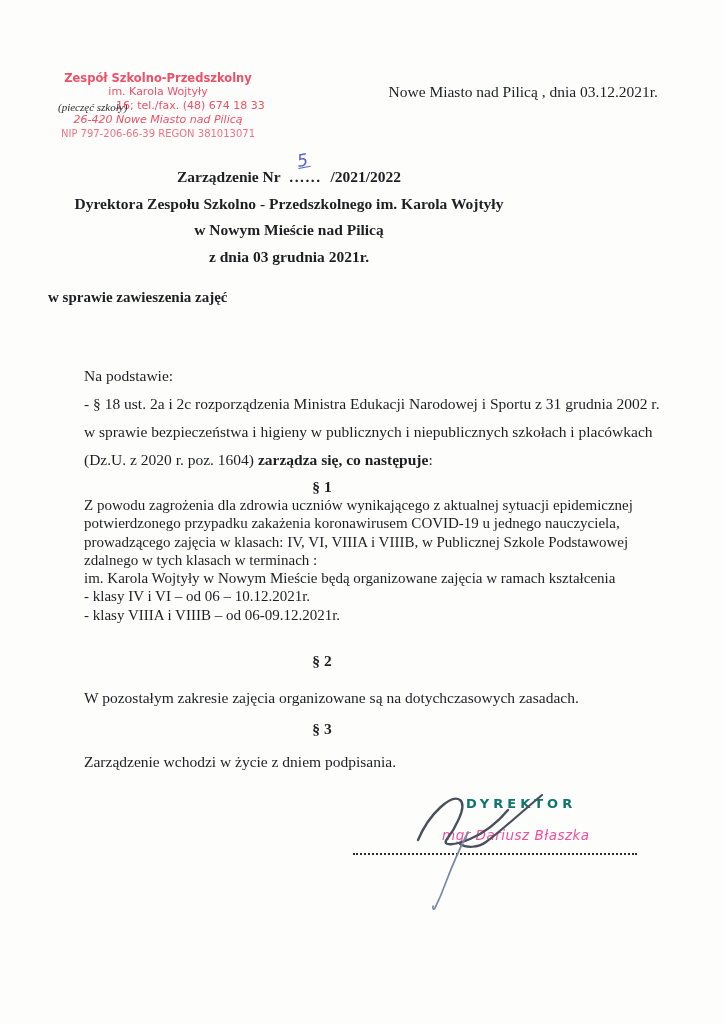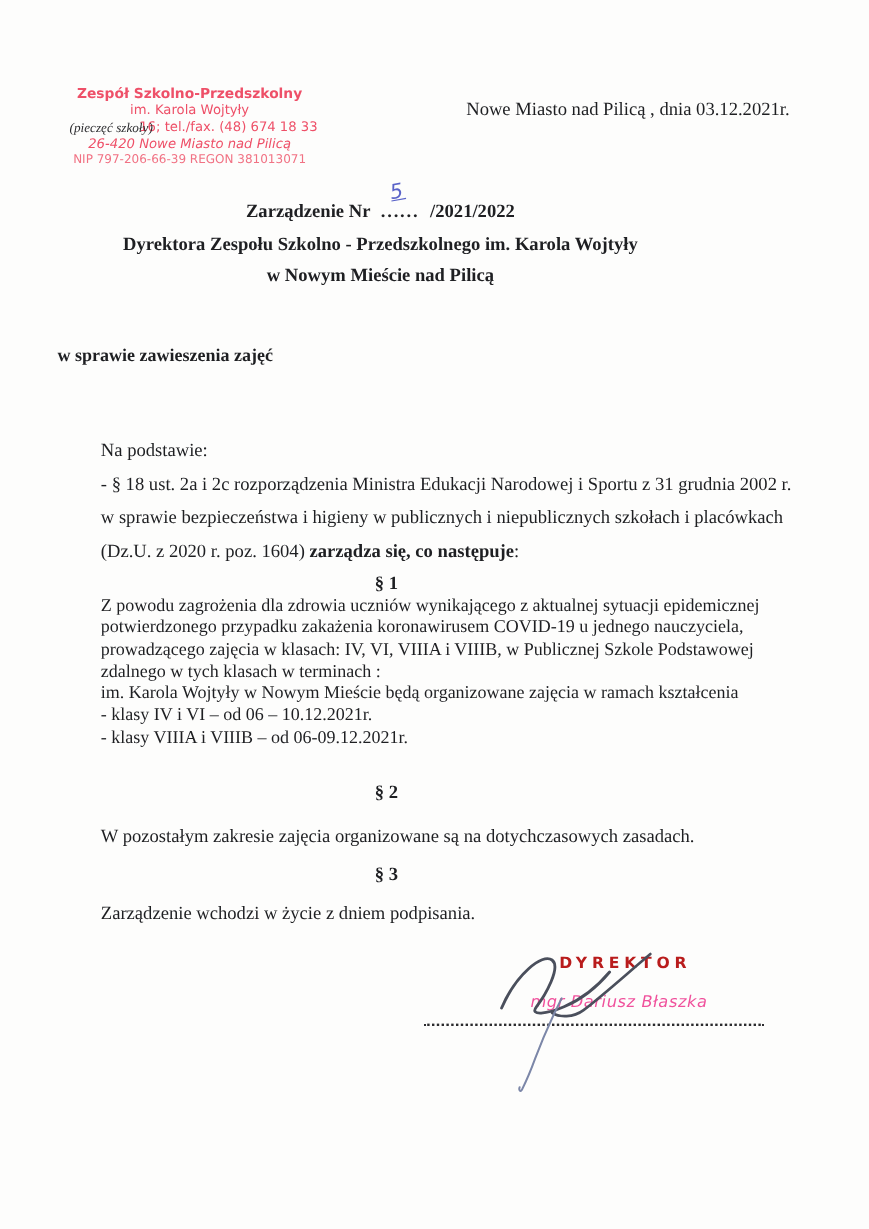--- a/index.html
+++ b/index.html
@@ -36,21 +36,21 @@
   .school-stamp .s4{font-size:11px;font-style:italic;}
   .school-stamp .s5{font-size:10px;color:#f17284;}
   
   .date-line{
     position:absolute;top:83px;right:66px;
     font-size:15.5px;
   }
   
   .title-block{
     position:absolute;top:169px;left:0;width:578px;
-    text-align:center;font-weight:700;font-size:15.5px;padding-left:28px;
+    text-align:center;font-weight:700;font-size:15.5px;
   }
   .title-block .t-line{margin-bottom:10.5px;line-height:16px;}
   .nr-dots{
     position:relative;display:inline-block;
     letter-spacing:1.5px;margin:0 5px;
   }
   .handwritten-nr{
     position:absolute;left:8px;top:-17px;
     color:#5a63c8;
     font-family:"DejaVu Sans",sans-serif;
@@ -85,21 +85,21 @@
     position:absolute;left:84px;top:689px;width:578px;
     font-size:15.5px;
   }
   .sec3-body{
     position:absolute;left:84px;top:753px;width:578px;
     font-size:15.5px;
   }
   
   .dir-stamp-title{
     position:absolute;left:466px;top:796px;
-    color:#b91c1c;
+    color:#0f766e;
     font-family:"DejaVu Sans",sans-serif;
     font-weight:700;font-size:13px;letter-spacing:4px;
   }
   .dir-stamp-name{
     position:absolute;left:442px;top:827px;
     color:#f0519c;
     font-family:"DejaVu Sans",sans-serif;
     font-style:italic;font-size:13.5px;letter-spacing:0.5px;
   }
   .sig-dotted-line{
@@ -138,20 +138,21 @@
     <div class="t-line">
       <span>Zarządzenie Nr</span>
       <span class="nr-dots">
         <span>......</span>
         <span class="handwritten-nr">5</span>
       </span>
       <span>/2021/2022</span>
     </div>
     <div class="t-line">Dyrektora  Zespołu Szkolno - Przedszkolnego im. Karola Wojtyły</div>
     <div class="t-line">w Nowym Mieście nad Pilicą</div>
+    <div class="t-line">z dnia  03 grudnia  2021r.</div>
   </div>
 
   <div class="subject-line">w sprawie zawieszenia zajęć</div>
 
   <div class="basis-block">
     <div>Na podstawie:</div>
     <div>-  § 18 ust. 2a i 2c rozporządzenia Ministra Edukacji Narodowej i Sportu z 31 grudnia 2002 r.</div>
     <div>w sprawie bezpieczeństwa i higieny w publicznych i niepublicznych szkołach i placówkach</div>
     <div>
       <span>(Dz.U. z 2020 r. poz. 1604) </span><span class="bold">zarządza się, co następuje</span><span>:</span>

